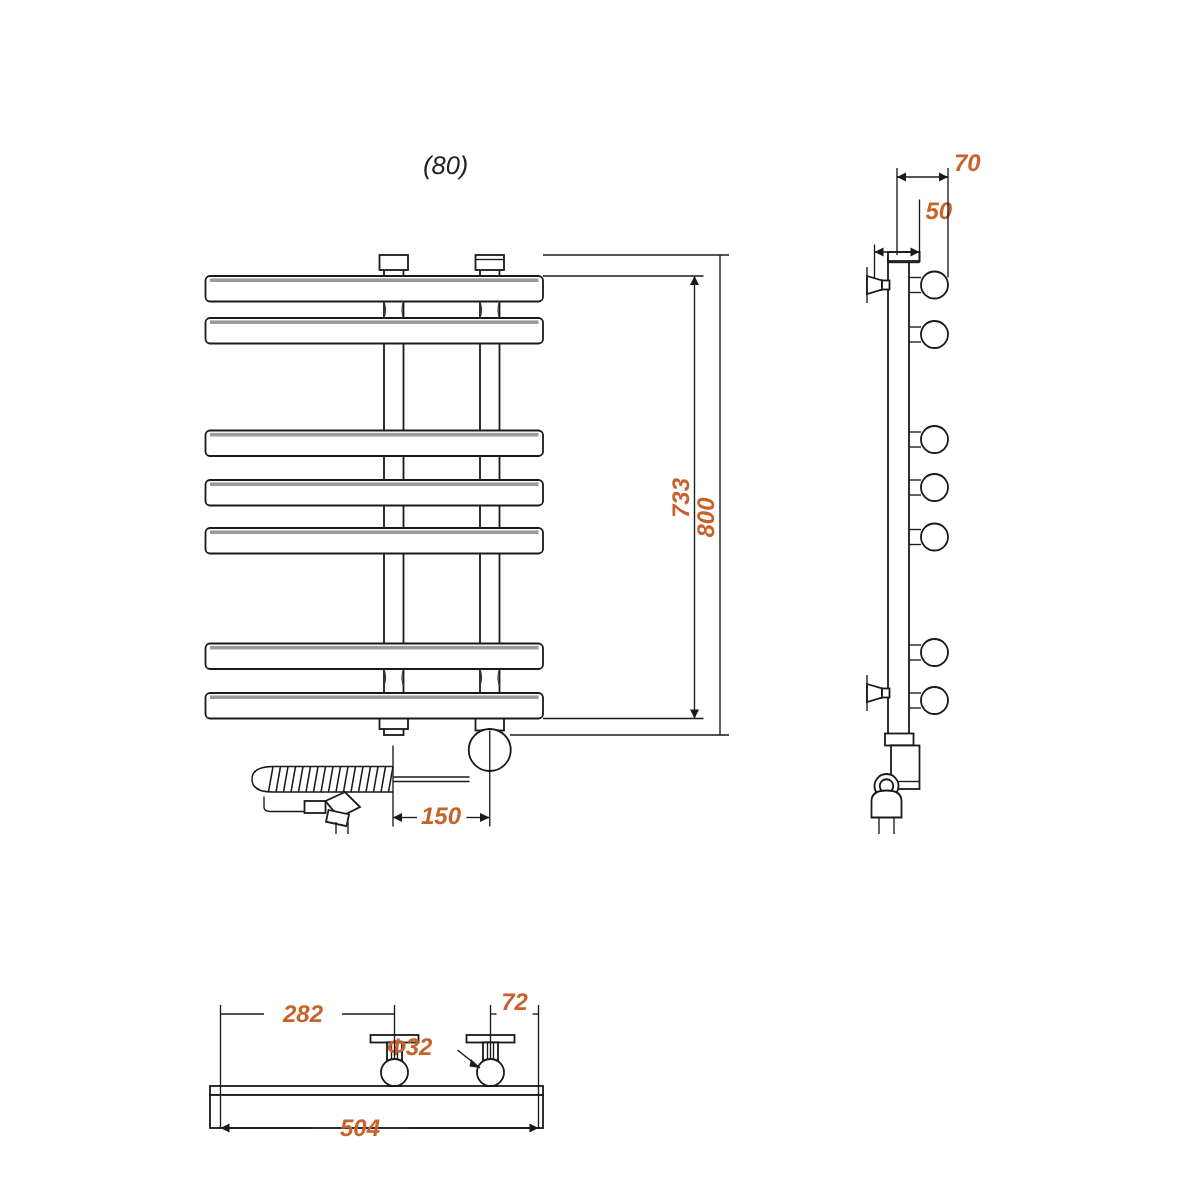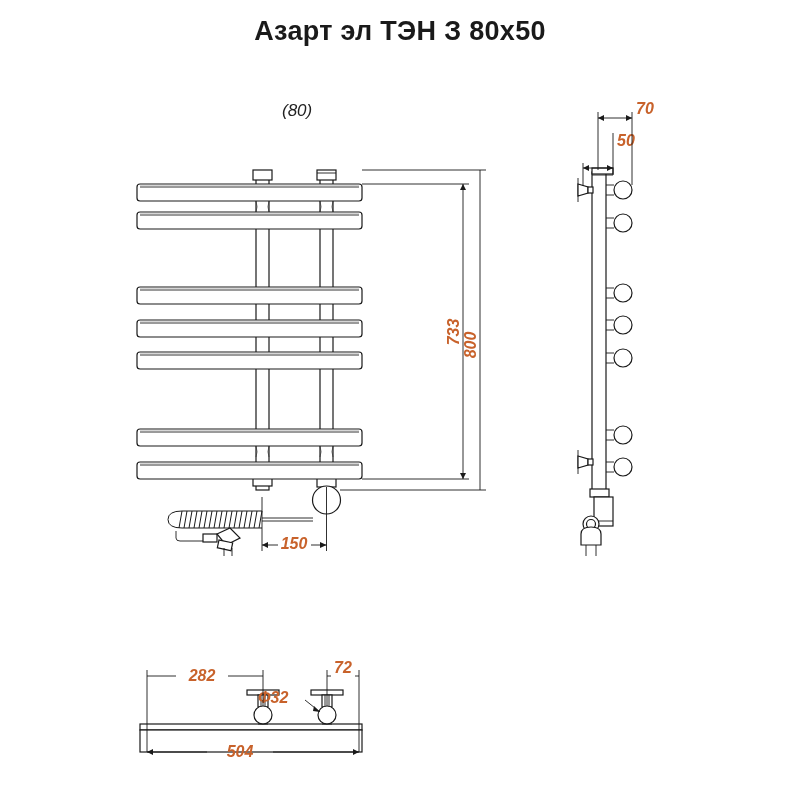--- a/index.html
+++ b/index.html
@@ -47,21 +47,20 @@
   .part{fill:#ffffff;stroke:#1a1a1a;stroke-width:1.2;}
   .part-shade{fill:#9a9a9a;stroke:none;}
   .dimline{stroke:#1a1a1a;stroke-width:0.9;fill:none;}
   .coil{stroke:#1a1a1a;stroke-width:1;fill:none;}
 </style>
 </head>
 <body>
 
 <div id="root">
 
-  <div class="title">Азарт эл ТЭН З 80x50</div>
 
   <svg class="draw" viewBox="0 0 800 800" xmlns="http://www.w3.org/2000/svg">
 
     <g>
 
       <g>
 
         <rect x="256" y="176" width="13" height="314" class="part"></rect>
 
         <rect x="320" y="176" width="13" height="314" class="part"></rect>

